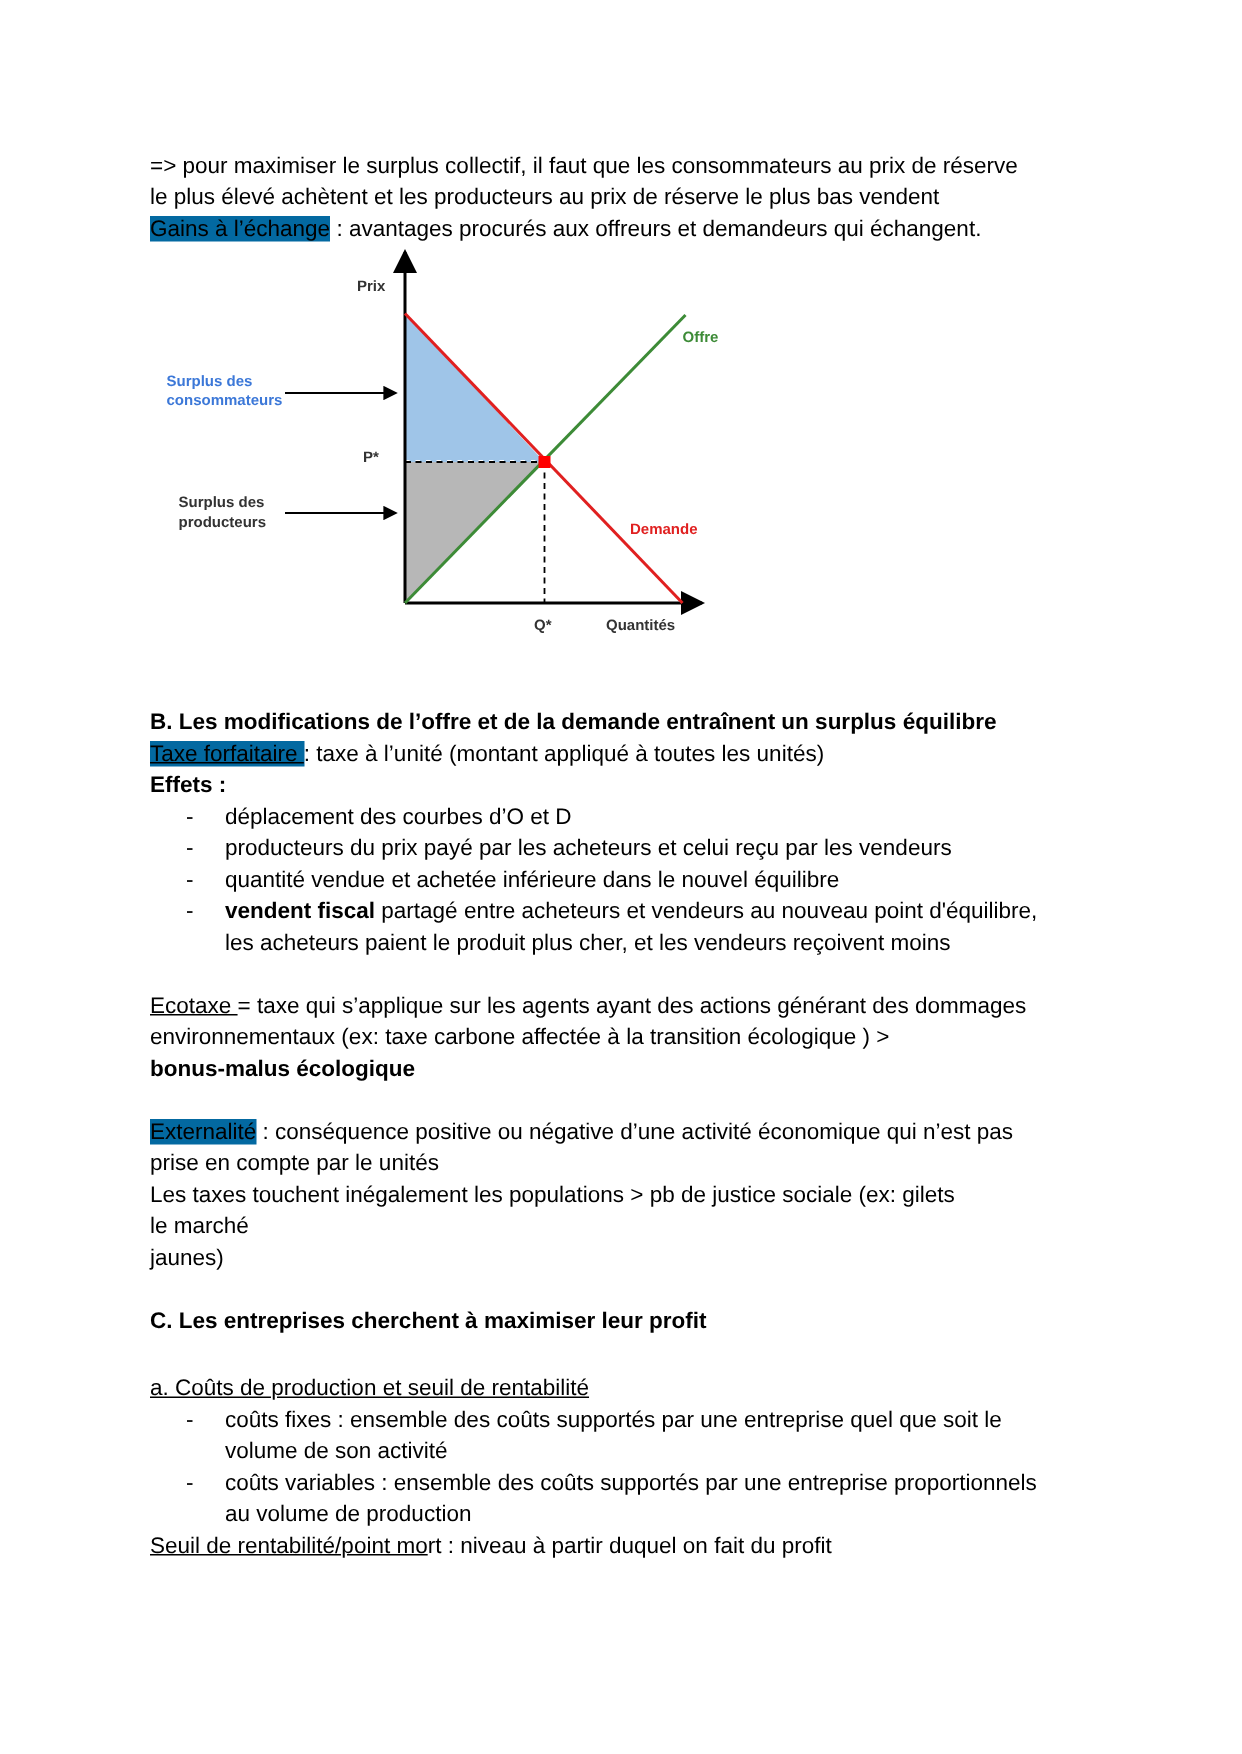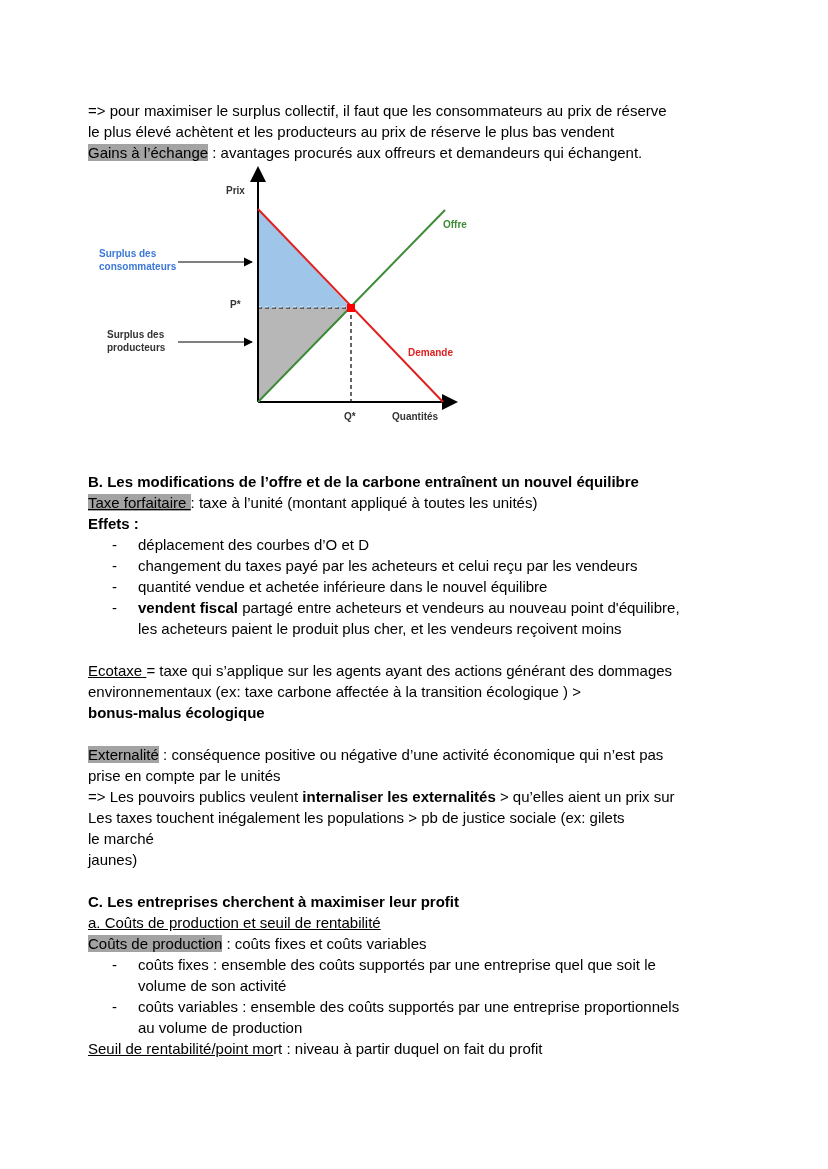--- a/index.html
+++ b/index.html
@@ -1,21 +1,21 @@
 <!DOCTYPE html>
 <html><head>
 <meta charset="utf-8">
 <style>
   html, body { margin: 0; padding: 0; background: #ffffff; }
   body { width: 828px; height: 1169px; position: relative; overflow: hidden;
          font-family: "Liberation Sans", sans-serif; color: #000; }
-  .page { position: absolute; left: 88px; top: 100px; width: 640px; font-size: 15px; line-height: 21px; }
+  .page { position: absolute; left: 100px; top: 100px; width: 640px; font-size: 15px; line-height: 21px; }
   .line { display: block; white-space: nowrap; }
-  .hl { background: #a3a3a3; }
-  .u { text-decoration: underline; }
+  .hl { background: #0369a1; }
+  .u { text-decoration: underline; margin-top: 24px; }
   .b { font-weight: bold; }
   .blank { height: 21px; }
   ul.bul { list-style: none; margin: 0; padding: 0; }
   ul.bul li { position: relative; padding-left: 50px; }
   ul.bul li .dash { position: absolute; left: 24px; top: 0; }
   .figure { position: relative; width: 400px; height: 275px; margin: 3px 0 0 0; font-weight: bold; }
   .figure svg { position: absolute; left: 0; top: 0; overflow: visible; }
   .diag-text { font-family: "Liberation Sans", sans-serif; font-size: 10px; }
 </style>
 </head>
@@ -65,49 +65,47 @@
       <text class="diag-text" x="320" y="190" fill="#e02020">Demande</text>
       <text class="diag-text" x="11" y="91" fill="#3c78d8">Surplus des</text>
       <text class="diag-text" x="11" y="104" fill="#3c78d8">consommateurs</text>
       <text class="diag-text" x="19" y="172" fill="#333">Surplus des</text>
       <text class="diag-text" x="19" y="185" fill="#333">producteurs</text>
     </svg>
   </div>
 
   <div style="height:30px"></div>
 
-  <span class="line b">B. Les modifications de l’offre et de la carbone entraînent un nouvel équilibre</span>
+  <span class="line b">B. Les modifications de l’offre et de la demande entraînent un surplus équilibre</span>
   <span class="line"><span class="hl u">Taxe forfaitaire </span><span>:  taxe à l’unité (montant appliqué à toutes les unités)</span></span>
   <span class="line b">Effets :</span>
   <ul class="bul">
     <li><span class="dash">-</span><span>déplacement des courbes d’O et D</span></li>
-    <li><span class="dash">-</span><span>changement du taxes payé par les acheteurs et celui reçu par les vendeurs</span></li>
+    <li><span class="dash">-</span><span>producteurs du prix payé par les acheteurs et celui reçu par les vendeurs</span></li>
     <li><span class="dash">-</span><span>quantité vendue et achetée inférieure dans le nouvel équilibre</span></li>
     <li><span class="dash">-</span><span class="b">vendent fiscal</span><span> partagé entre acheteurs et vendeurs au nouveau point d'équilibre,</span><br><span>les acheteurs paient le produit plus cher, et les vendeurs reçoivent moins</span></li>
   </ul>
 
   <div class="blank"></div>
 
   <span class="line"><span class="u">Ecotaxe </span><span>= taxe qui s’applique sur les agents ayant des actions générant des dommages</span></span>
   <span class="line">environnementaux (ex: taxe carbone affectée à la transition écologique ) &gt;</span>
   <span class="line b">bonus-malus écologique</span>
 
   <div class="blank"></div>
 
   <span class="line"><span class="hl">Externalité</span><span> : conséquence positive ou négative d’une activité économique qui n’est pas</span></span>
   <span class="line">prise en compte par le unités</span>
-  <span class="line"><span>=&gt; Les pouvoirs publics veulent </span><span class="b">internaliser les externalités</span><span> &gt; qu’elles aient un prix sur</span></span>
   <span class="line">Les taxes touchent inégalement les populations &gt; pb de justice sociale (ex: gilets</span>
   <span class="line">le marché</span>
   <span class="line">jaunes)</span>
 
   <div class="blank"></div>
 
   <span class="line b">C. Les entreprises cherchent à maximiser leur profit</span>
   <span class="line u">a. Coûts de production et seuil de rentabilité</span>
-  <span class="line"><span class="hl">Coûts de production</span><span> : coûts fixes et coûts variables</span></span>
   <ul class="bul">
     <li><span class="dash">-</span><span>coûts fixes : ensemble des coûts supportés par une entreprise quel que soit le</span><br><span>volume de son activité</span></li>
     <li><span class="dash">-</span><span>coûts variables : ensemble des coûts supportés par une entreprise proportionnels</span><br><span>au volume de production</span></li>
   </ul>
   <span class="line"><span class="u">Seuil de rentabilité/point mo</span><span>rt</span><span> : niveau à partir duquel on fait du profit</span></span>
 
 </div>
 
 </body></html>

